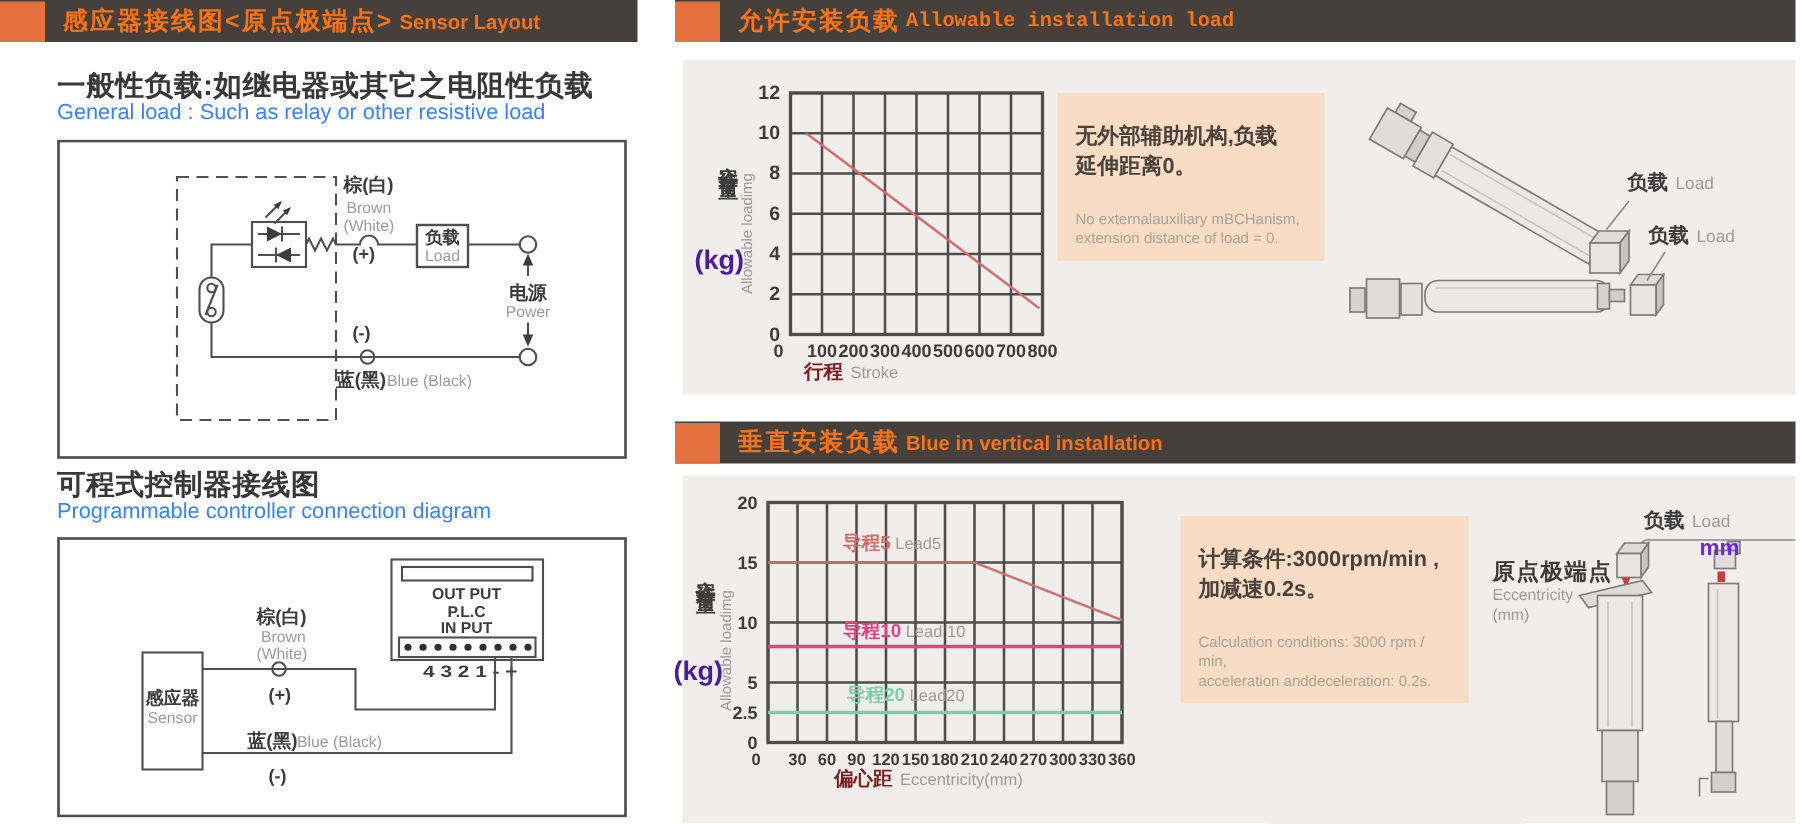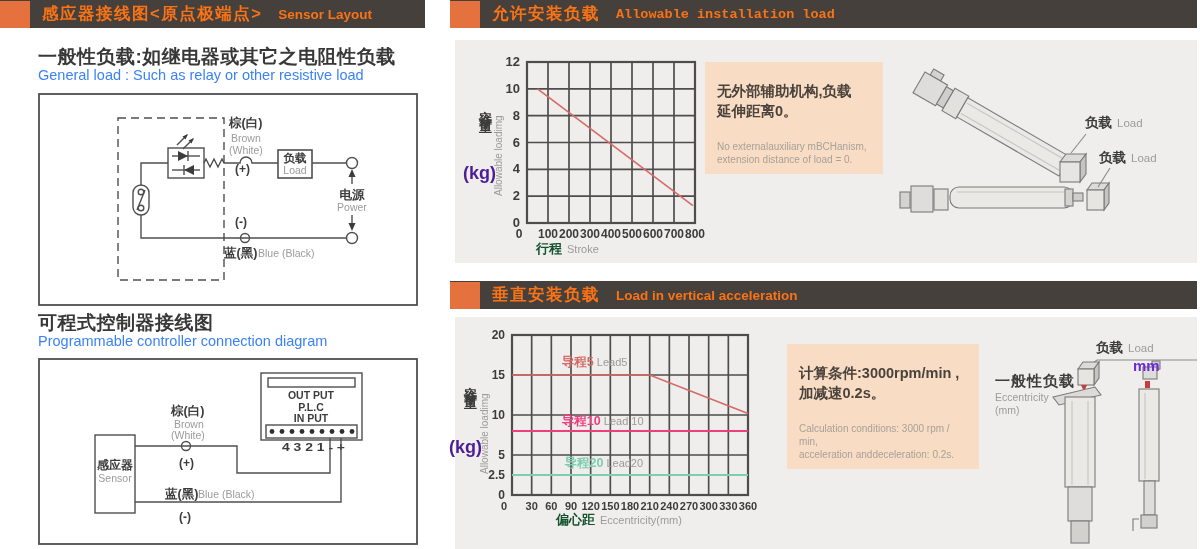--- a/index.html
+++ b/index.html
@@ -2,31 +2,31 @@
 <html><head>
 <meta charset="utf-8">
 <style>
   html,body{margin:0;padding:0;background:#fff;}
   body{font-family:"Liberation Sans","DejaVu Sans",sans-serif;}
   .page{position:relative;width:1200px;height:549px;overflow:hidden;background:#fff;}
   .abs{position:absolute;}
   .hbar{position:absolute;height:28px;background:#45403c;display:flex;align-items:center;color:#f97316;}
   .sq{width:30px;height:27px;background:#e5713f;flex:0 0 30px;}
   .h-zh{font-size:16.5px;font-weight:bold;margin-left:12px;letter-spacing:1.5px;white-space:nowrap;}
-  .h-en{font-size:13.5px;font-weight:bold;margin-left:16px;white-space:nowrap;}
+  .h-en{font-size:13.5px;font-weight:bold;margin-left:4px;white-space:nowrap;}
   .panel{position:absolute;left:455px;width:742px;background:#efeeec;}
   .t-big-zh{font-size:19px;font-weight:bold;color:#383838;letter-spacing:.5px;white-space:nowrap;}
   .t-big-en{font-size:14.5px;color:#3b82f6;white-space:nowrap;}
   .note{position:absolute;background:#f8dcc3;padding:19px 8px 8px 12px;box-sizing:border-box;}
   .note-zh{font-size:14.5px;font-weight:bold;color:#4a423c;line-height:1.4;white-space:pre-line;}
   .note-en{font-size:10px;color:#a8a19a;line-height:1.3;white-space:pre-line;margin-top:18px;}
   .vtext-zh{writing-mode:vertical-rl;text-orientation:upright;font-size:13px;font-weight:bold;color:#3c3c3c;letter-spacing:3px;}
   .vtext-en{writing-mode:vertical-rl;transform:rotate(180deg);font-size:10px;color:#9b9b9b;white-space:nowrap;}
   .kg{font-size:18px;font-weight:bold;color:#4c1d95;}
-  .xlab-zh{font-size:13px;font-weight:bold;color:#14532d;}
+  .xlab-zh{font-size:13px;font-weight:bold;color:#7f1d1d;}
   .xlab-en{font-size:11px;color:#9b9b9b;margin-left:5px;}
   .ld-zh{font-size:13.5px;font-weight:bold;color:#3c3c3c;}
   .ld-en{font-size:11.5px;color:#9b9b9b;margin-left:5px;}
   .mm{font-size:15px;font-weight:bold;color:#6d28d9;}
   .ecc-zh{font-size:15px;font-weight:bold;color:#3c3c3c;letter-spacing:1px;}
   .ecc-en{font-size:10.5px;color:#9b9b9b;line-height:1.25;}
   svg{font-family:"Liberation Sans","DejaVu Sans",sans-serif;}
   svg .szh{font-weight:bold;fill:#3c3c3c;}
   svg .sen{fill:#9b9b9b;}
   .wire{stroke:#4f4f4f;stroke-width:1.4;fill:none;}
@@ -245,21 +245,21 @@
   <div class="abs" style="left:1085px;top:113px;">
     <span class="ld-zh">负载</span><span class="ld-en">Load</span>
   </div>
   <div class="abs" style="left:1099px;top:148px;">
     <span class="ld-zh">负载</span><span class="ld-en">Load</span>
   </div>
 
   <div class="hbar" style="left:450px;top:281px;width:747px;">
     <span class="sq"></span>
     <span class="h-zh">垂直安装负载</span>
-    <span class="h-en">Load in vertical acceleration</span>
+    <span class="h-en">Blue in vertical installation</span>
   </div>
 
   <div class="panel" style="top:317px;height:232px;"></div>
 
   <svg class="abs" style="left:455px;top:317px;" width="742" height="232" viewBox="0 0 742 232">
     <g id="chart-g-1">
         <line x1="57" y1="18" x2="57" y2="178" stroke="#4d4d4d" stroke-width="1.7"></line>
         <line x1="76.66666666666666" y1="18" x2="76.66666666666666" y2="178" stroke="#4d4d4d" stroke-width="1.7"></line>
         <line x1="96.33333333333333" y1="18" x2="96.33333333333333" y2="178" stroke="#4d4d4d" stroke-width="1.7"></line>
         <line x1="116" y1="18" x2="116" y2="178" stroke="#4d4d4d" stroke-width="1.7"></line>
@@ -346,18 +346,18 @@
 加减速0.2s。</div>
     <div class="note-en">Calculation conditions: 3000 rpm / min,
 acceleration anddeceleration: 0.2s.</div>
   </div>
 
   <div class="abs" style="left:1096px;top:338px;">
     <span class="ld-zh">负载</span><span class="ld-en">Load</span>
   </div>
   <div class="abs mm" style="left:1133px;top:357px;">mm</div>
   <div class="abs" style="left:995px;top:372px;width:90px;">
-    <div class="ecc-zh">一般性负载</div>
+    <div class="ecc-zh">原点极端点</div>
     <div class="ecc-en">Eccentricity</div>
     <div class="ecc-en">(mm)</div>
   </div>
 
 </div>
 
 </body></html>

